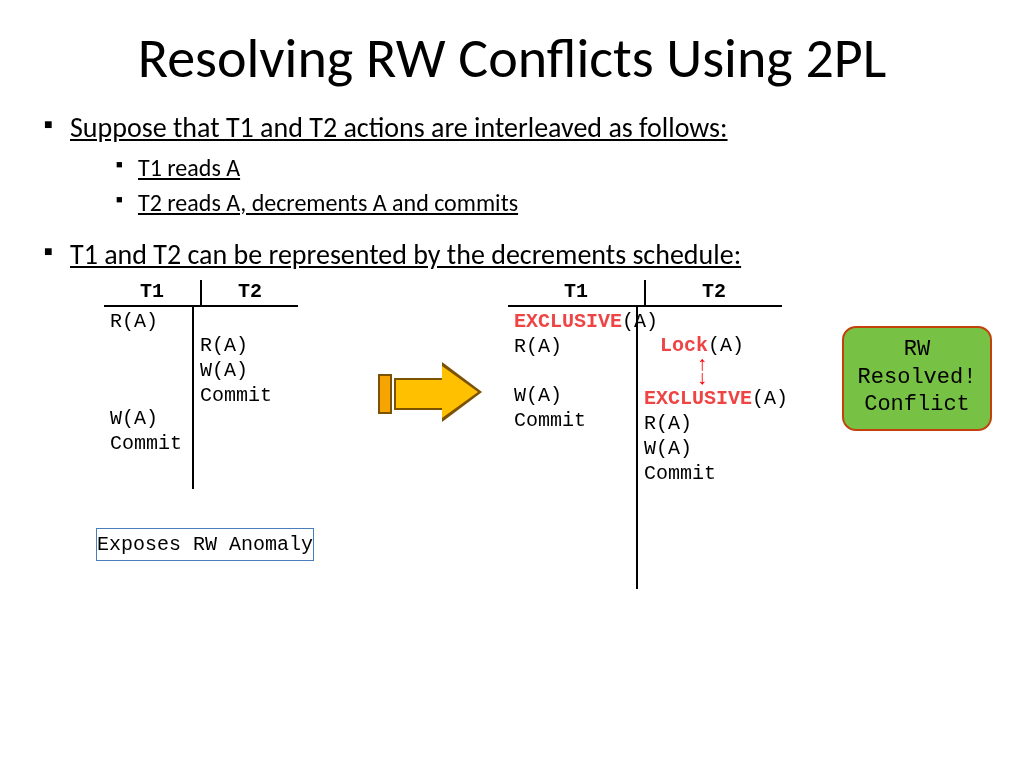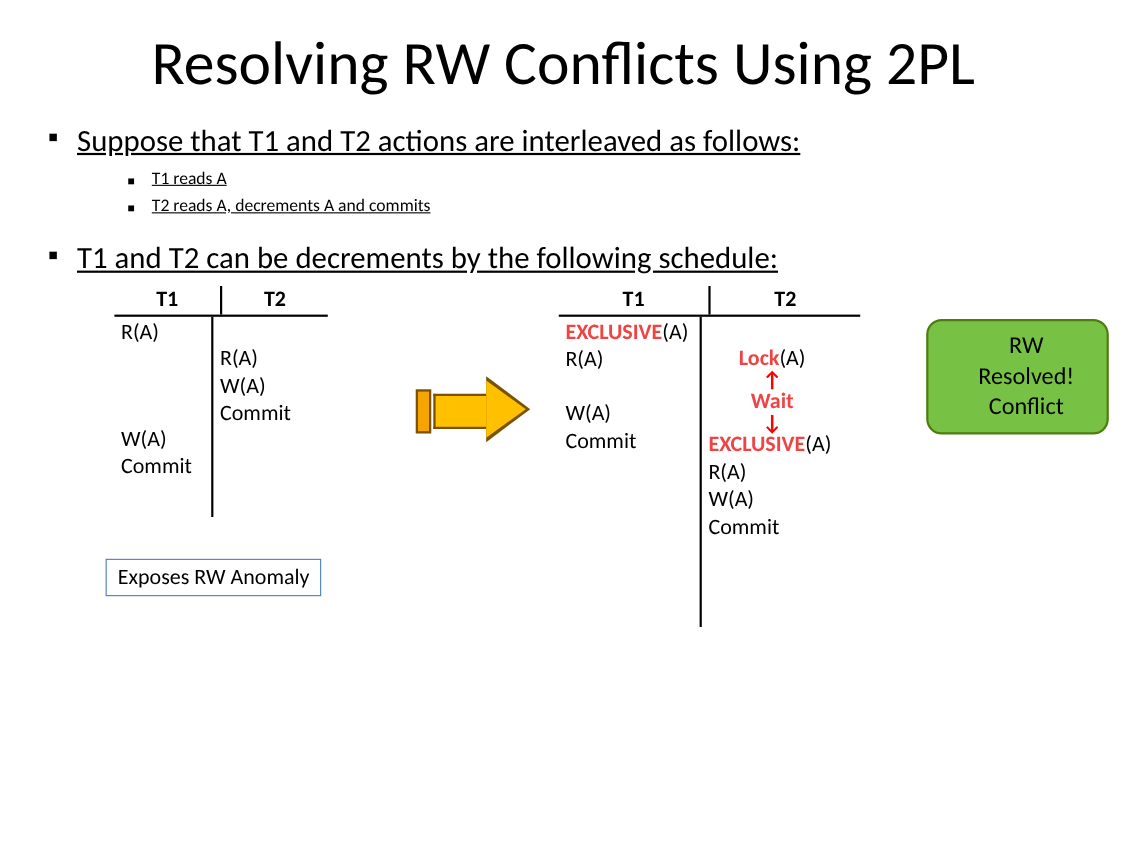--- a/index.html
+++ b/index.html
@@ -42,36 +42,37 @@
     left: 0;
     top: 6px;
     font-size: 14px;
   }
   ul.sub {
     list-style: none;
     padding: 0;
     margin: 8px 0 20px 46px;
   }
   ul.sub > li {
-    font-size: 16px;
+    font-size: 24px;
     margin-bottom: 6px;
     position: relative;
     padding-left: 22px;
   }
   ul.sub > li::before {
     content: "■";
     position: absolute;
     left: 0;
     top: 5px;
     font-size: 11px;
   }
   .schedule-area {
     position: relative;
     margin-top: 8px;
     height: 340px;
+    font-family: Liberation Mono, monospace;
   }
 
   
   .sched {
     position: absolute;
     font-size: 20px;
   }
   .sched-left { left: 104px; top: 0; }
   .sched-right { left: 508px; top: 0; }
 
@@ -140,36 +141,36 @@
     border-top: 26px solid transparent;
     border-bottom: 26px solid transparent;
     border-left: 36px solid #ffc000;
   }
 
   .anomaly-box {
     position: absolute;
     left: 96px;
     top: 248px;
     border: 1px solid #4a7ebb;
-    padding: 4px 10px;
+    padding: 4px 0;
     font-size: 20px;
     background: #fff;
   }
 
   .resolved-box {
     position: absolute;
     left: 842px;
-    top: 30px;
+    top: 46px;
     width: 134px;
     background: #77c244;
-    border: 2px solid #4d7c0f;
+    border: 2px solid #c2410c;
     border-radius: 14px;
     text-align: center;
     font-size: 22px;
-    padding: 8px 6px 10px 22px;
+    padding: 8px 6px 10px 6px;
     line-height: 1.25;
   }
 
   
   .lockcol { text-align: center; }
   .arr-up, .arr-dn {
     color: #ff0000;
     font-weight: 700;
     line-height: 0.7;
     font-size: 20px;
@@ -182,21 +183,21 @@
 
 <div class="bullets">
   <ul class="top">
     <li>
       <span>Suppose that T1 and T2 actions are interleaved as follows:</span>
       <ul class="sub">
         <li>T1 reads A</li>
         <li>T2 reads A, decrements A and commits</li>
       </ul>
     </li>
-    <li>T1 and T2 can be decrements by the following schedule:</li>
+    <li>T1 and T2 can be represented by the decrements schedule:</li>
   </ul>
 </div>
 
 <div class="schedule-area">
 
   <div class="sched sched-left">
     <div class="sched-head">
       <div class="c1">T1</div>
       <div class="c2">T2</div>
     </div>
@@ -239,21 +240,20 @@
         <div class="gap"></div>
         <div class="cell">W(A)</div>
         <div class="cell">Commit</div>
       </div>
       <div class="col c2t">
         <div class="gap"></div>
         <div class="cell lockcol">
           <span class="redb">Lock</span><span>(A)</span>
         </div>
         <div class="cell lockcol arr-up">↑</div>
-        <div class="cell lockcol redb">Wait</div>
         <div class="cell lockcol arr-dn">↓</div>
         <div class="cell">
           <span class="redb">EXCLUSIVE</span><span>(A)</span>
         </div>
         <div class="cell">R(A)</div>
         <div class="cell">W(A)</div>
         <div class="cell">Commit</div>
       </div>
     </div>
   </div>

